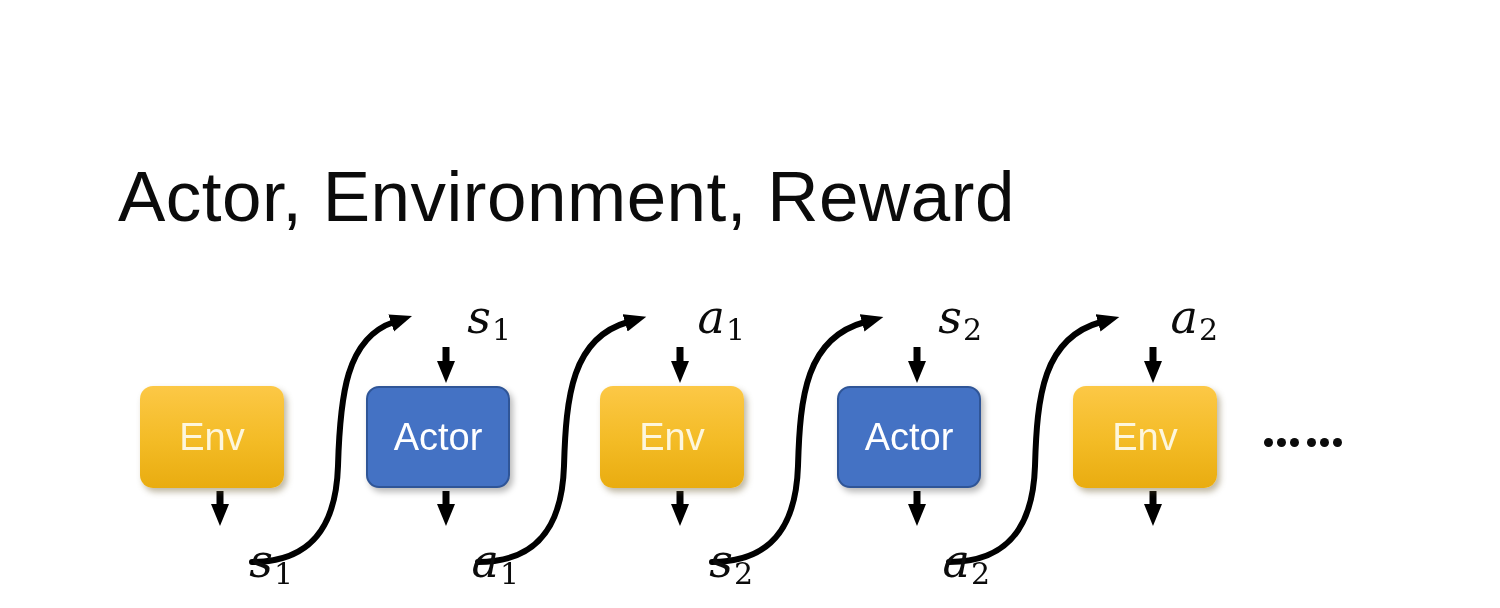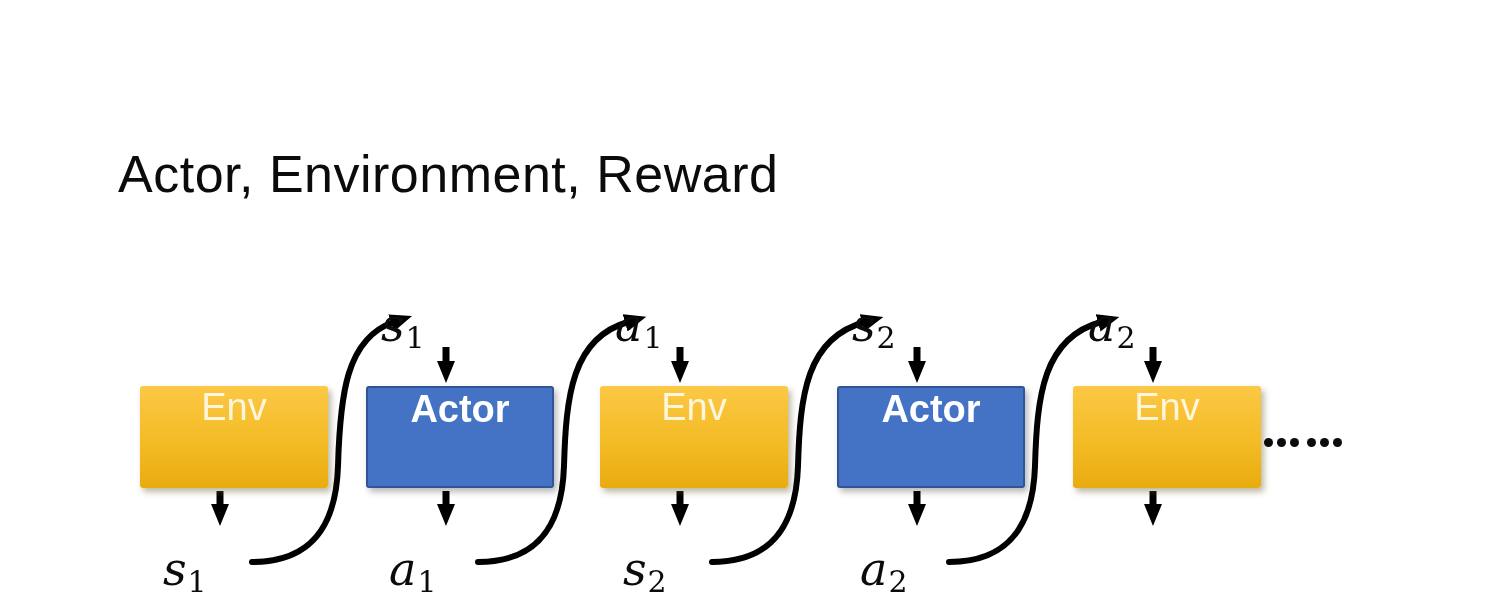--- a/index.html
+++ b/index.html
@@ -7,61 +7,59 @@
     position:relative;
     width:1500px;height:608px;
     background:#ffffff;
     overflow:hidden;
     font-family:"Liberation Sans",sans-serif;
   }
   
   .slide-title{
     position:absolute;
     left:118px;top:112px;
-    font-size:52px;
+    font-size:71px;
     font-weight:400;
     letter-spacing:0.5px;
     color:var(--title-text,#0b0b0b);
     white-space:nowrap;
     line-height:1.05;
   }
   
   .node{
     position:absolute;
     top:386px;
-    width:188px;height:102px;
-    display:flex;justify-content:center;
+    width:144px;height:102px;
+    display:flex;align-items:center;justify-content:center;
     font-size:38px;
-    border-radius:3px;
+    border-radius:13px;
     box-sizing:border-box;
   }
   .node.env{
     background:linear-gradient(180deg,var(--env-gradient-top,#FCC846) 0%,#F3BB25 55%,var(--env-gradient-bottom,#E9AC10) 100%);
     color:var(--env-text,#FDF6DC);
     box-shadow:3px 4px 6px rgba(110,95,50,.45);
   }
   .node.actor{
     background:var(--actor-fill,#4472C4);
     border:2.5px solid var(--actor-border,#2F5597);
     color:var(--actor-text,#ffffff);
     box-shadow:3px 4px 6px rgba(0,0,0,.28);
-    font-weight:bold;
   }
   
   .mlabel{
     position:absolute;
     width:130px;
-    text-align:left;
+    text-align:right;
     font-family:"DejaVu Serif","Liberation Serif",serif;
     font-style:italic;
     font-size:46px;
     line-height:1;
     color:#0b0b0b;
     white-space:nowrap;
-    margin-top:8px;
   }
   .mlabel .msub{
     font-style:normal;
     font-size:30px;
     position:relative;
     top:0.22em;
     margin-left:1px;
   }
   .mlabel.top{top:294px;}
   .mlabel.bottom{top:538px;}

